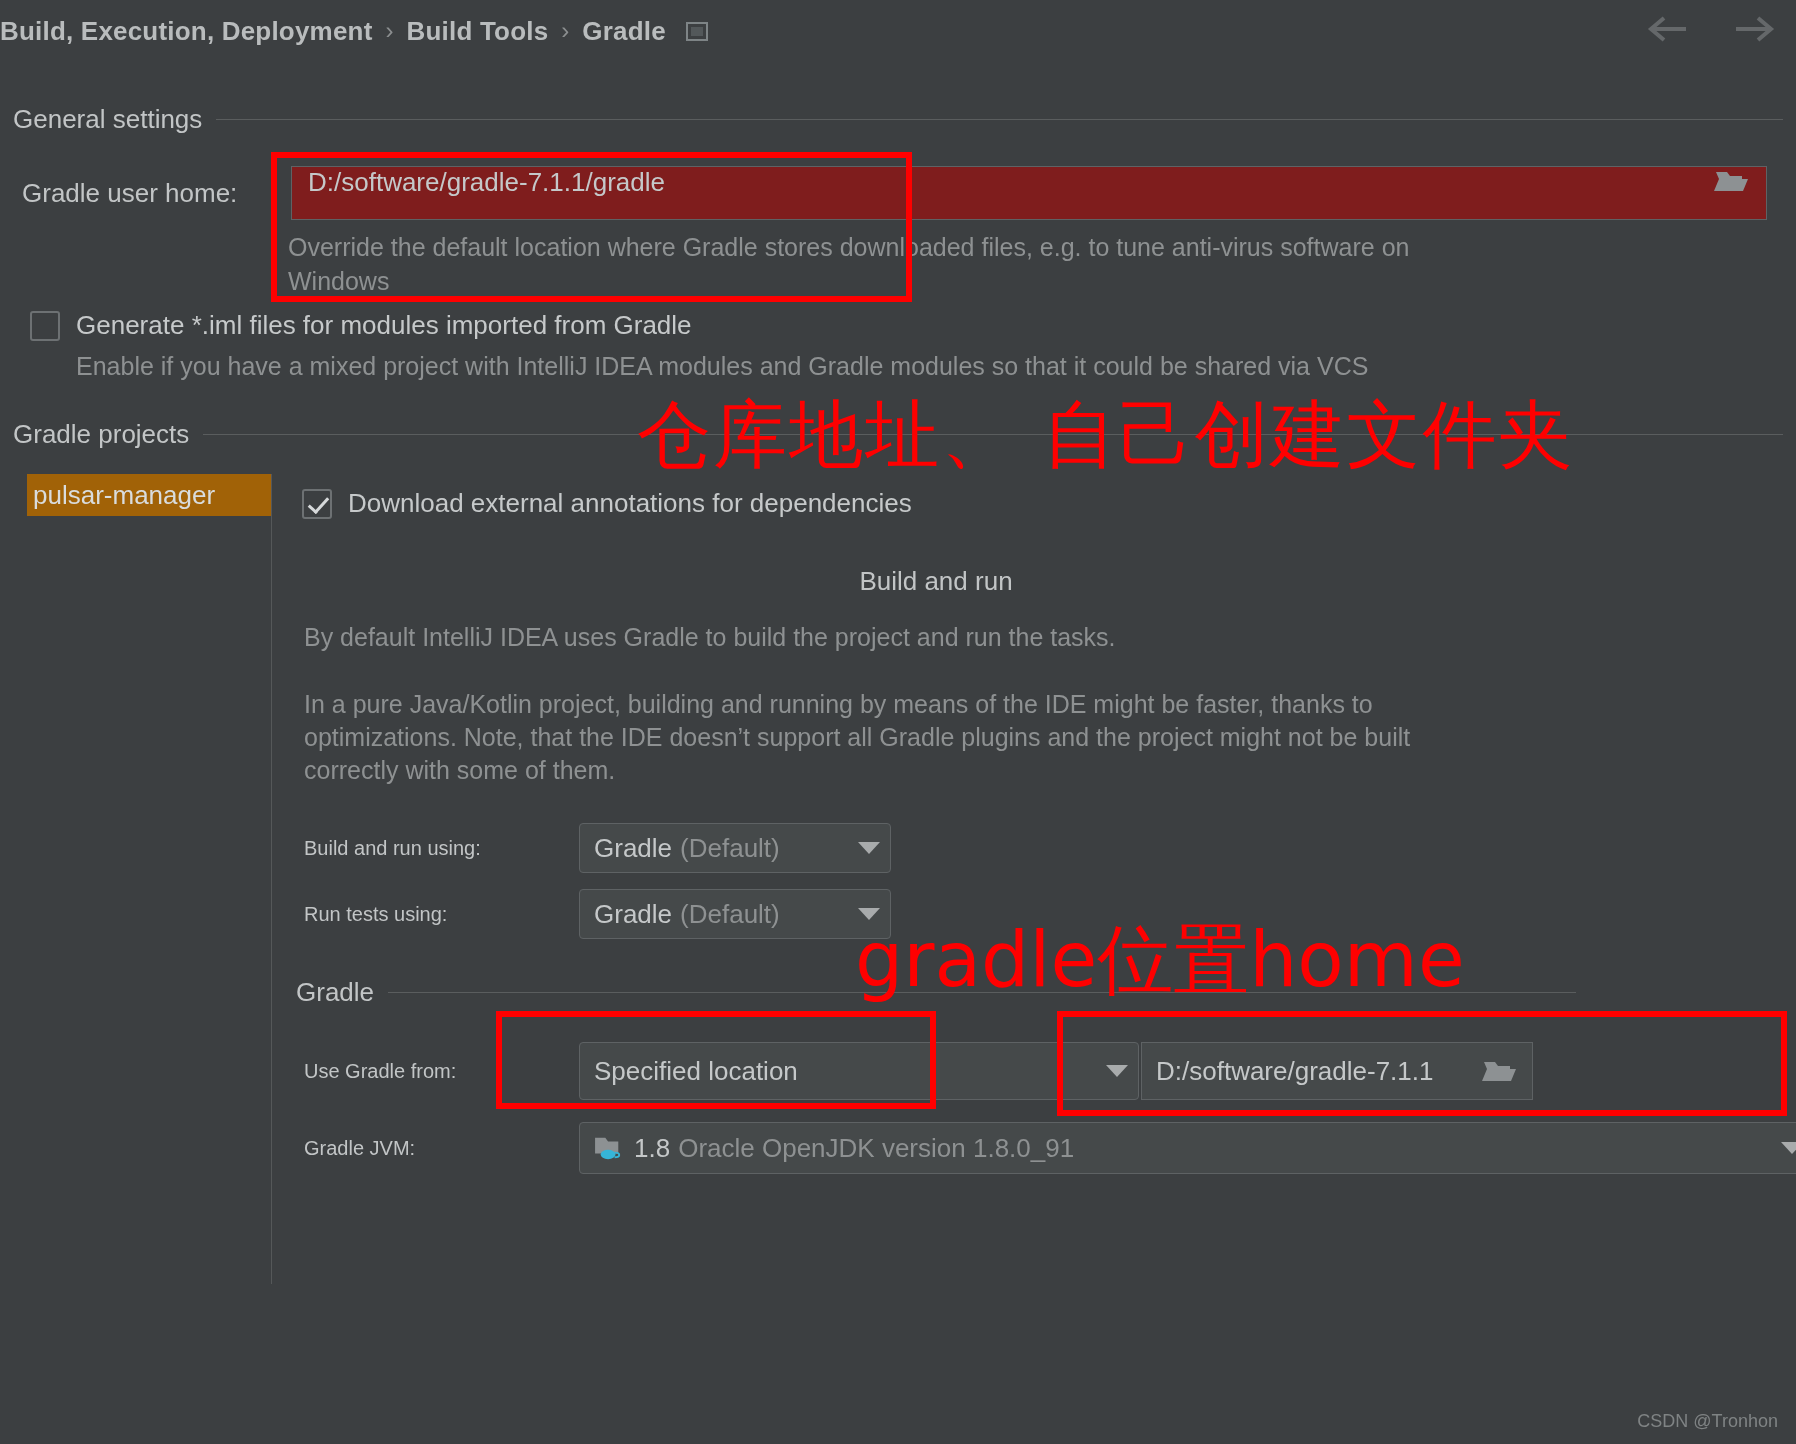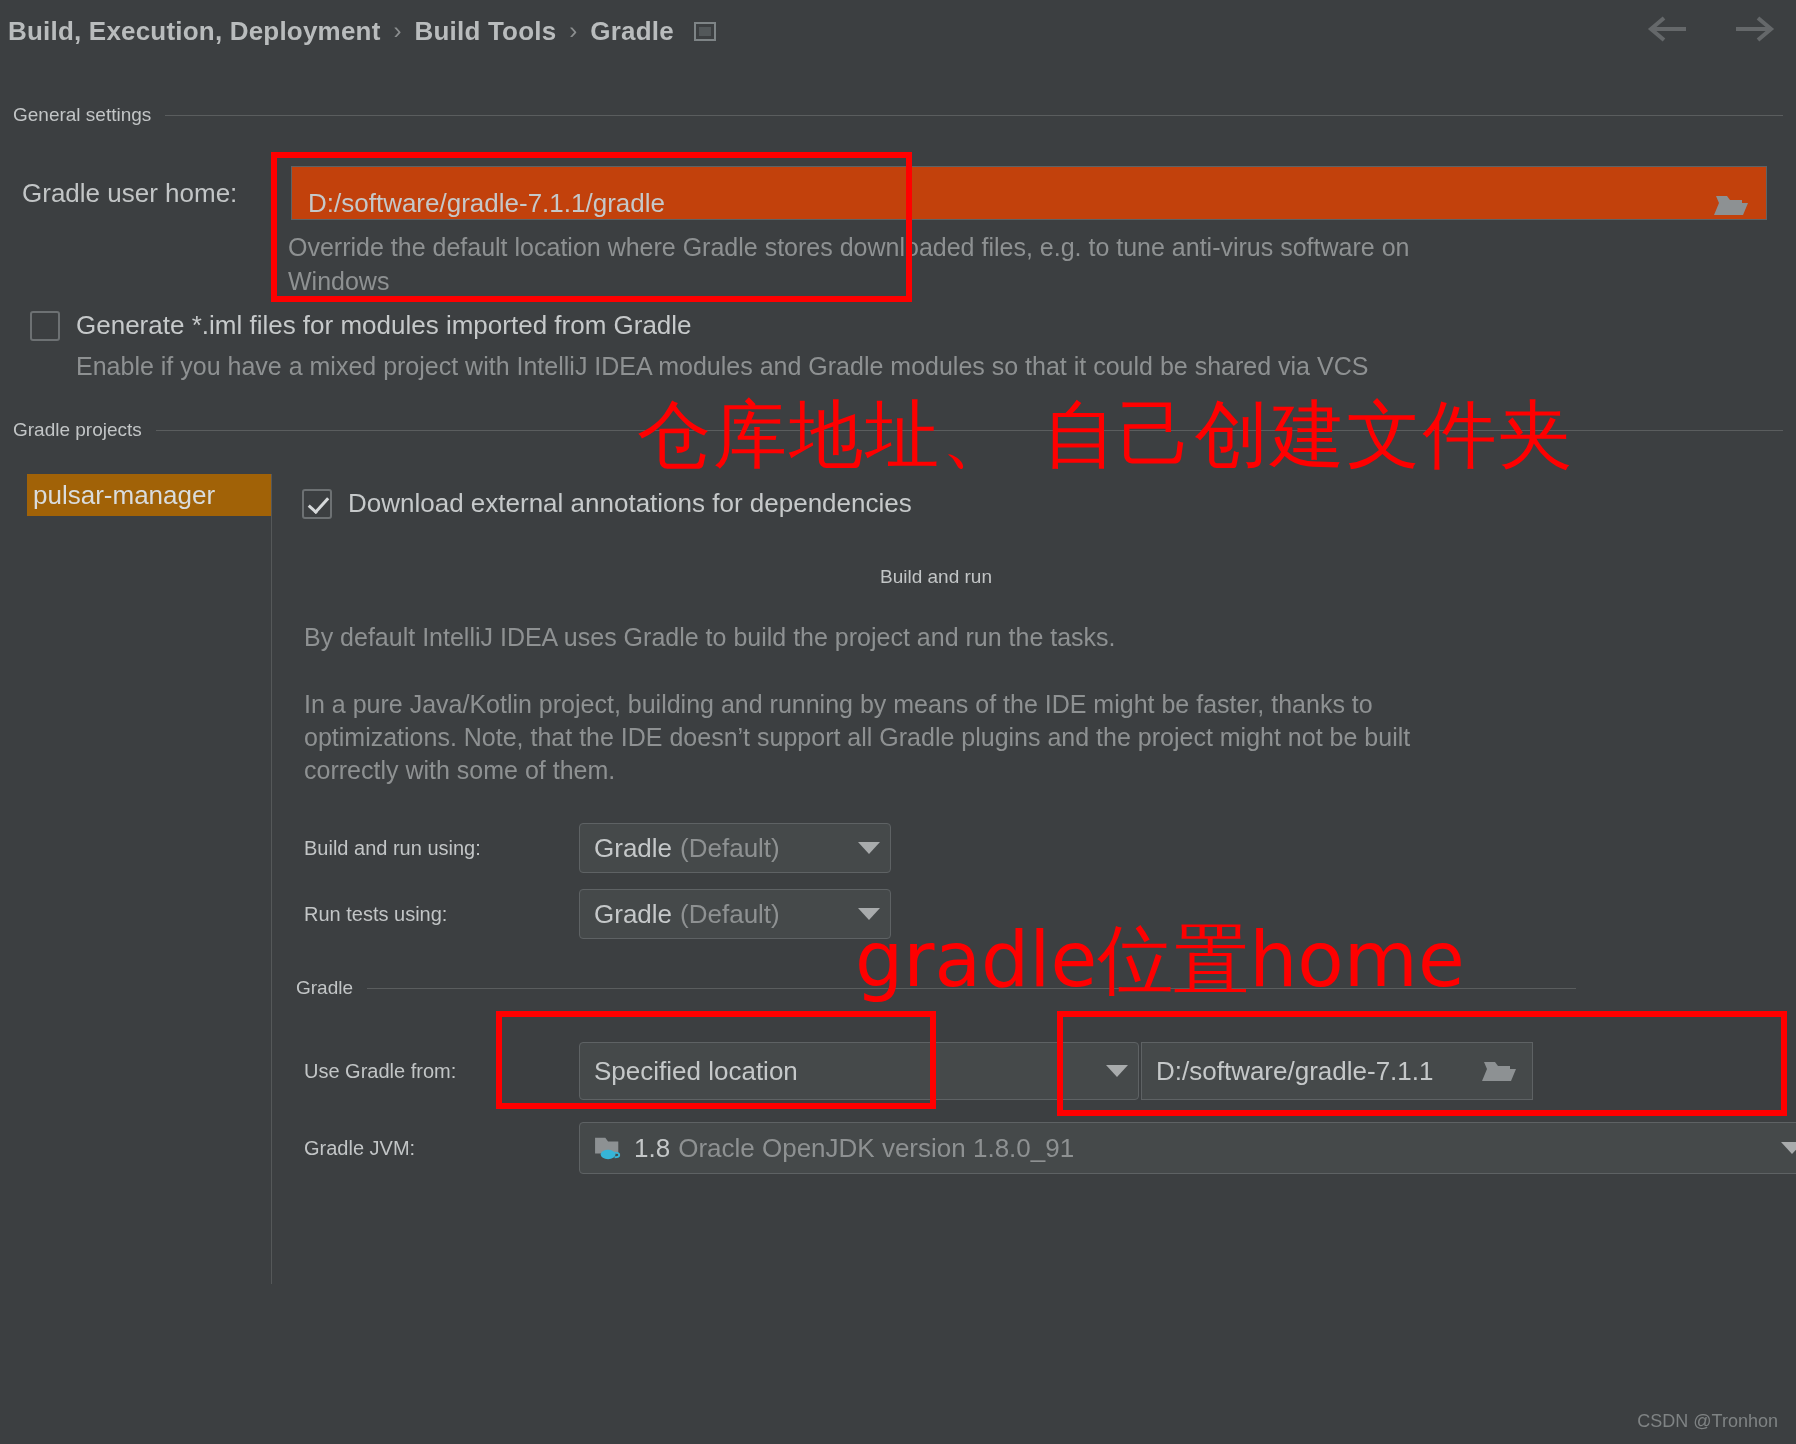--- a/index.html
+++ b/index.html
@@ -14,21 +14,21 @@
     position: relative;
   }
 
   
   #breadcrumb-bar {
     position: absolute;
     top: 0; left: 0;
     width: 1796px; height: 62px;
     display: flex;
     align-items: center;
-    padding-left: 8px;
+    padding-left: 0;
   }
   .crumb {
     font-size: 26px;
     font-weight: bold;
     color: #b9bcbd;
     letter-spacing: 0.2px;
   }
   .crumb-sep {
     font-size: 24px;
     color: #8b8e8f;
@@ -56,21 +56,21 @@
   }
   .nav-arrow { cursor: pointer; opacity: .82; }
 
   
   .section-row {
     display: flex;
     align-items: center;
     gap: 14px;
   }
   .section-title {
-    font-size: 19px;
+    font-size: 26px;
     color: #c2c5c6;
     white-space: nowrap;
   }
   .section-rule {
     flex: 1;
     height: 1px;
     background: #5a5d5e;
   }
 
   
@@ -81,25 +81,25 @@
   }
 
   #gradle-user-home-label {
     position: absolute;
     top: 178px; left: 22px;
     font-size: 26px;
     color: #c2c5c6;
   }
 
   .text-input {
-    background: #c2410c;
+    background: #7f1d1d;
     border: 1px solid #5e6264;
     height: 54px;
     display: flex;
-    align-items: flex-end;
+    align-items: flex-start;
     padding: 0 16px;
     font-size: 26px;
     color: #c5c8c9;
   }
 
   #gradle-user-home-input {
     position: absolute;
     top: 166px; left: 291px;
     width: 1476px;
     justify-content: space-between;

